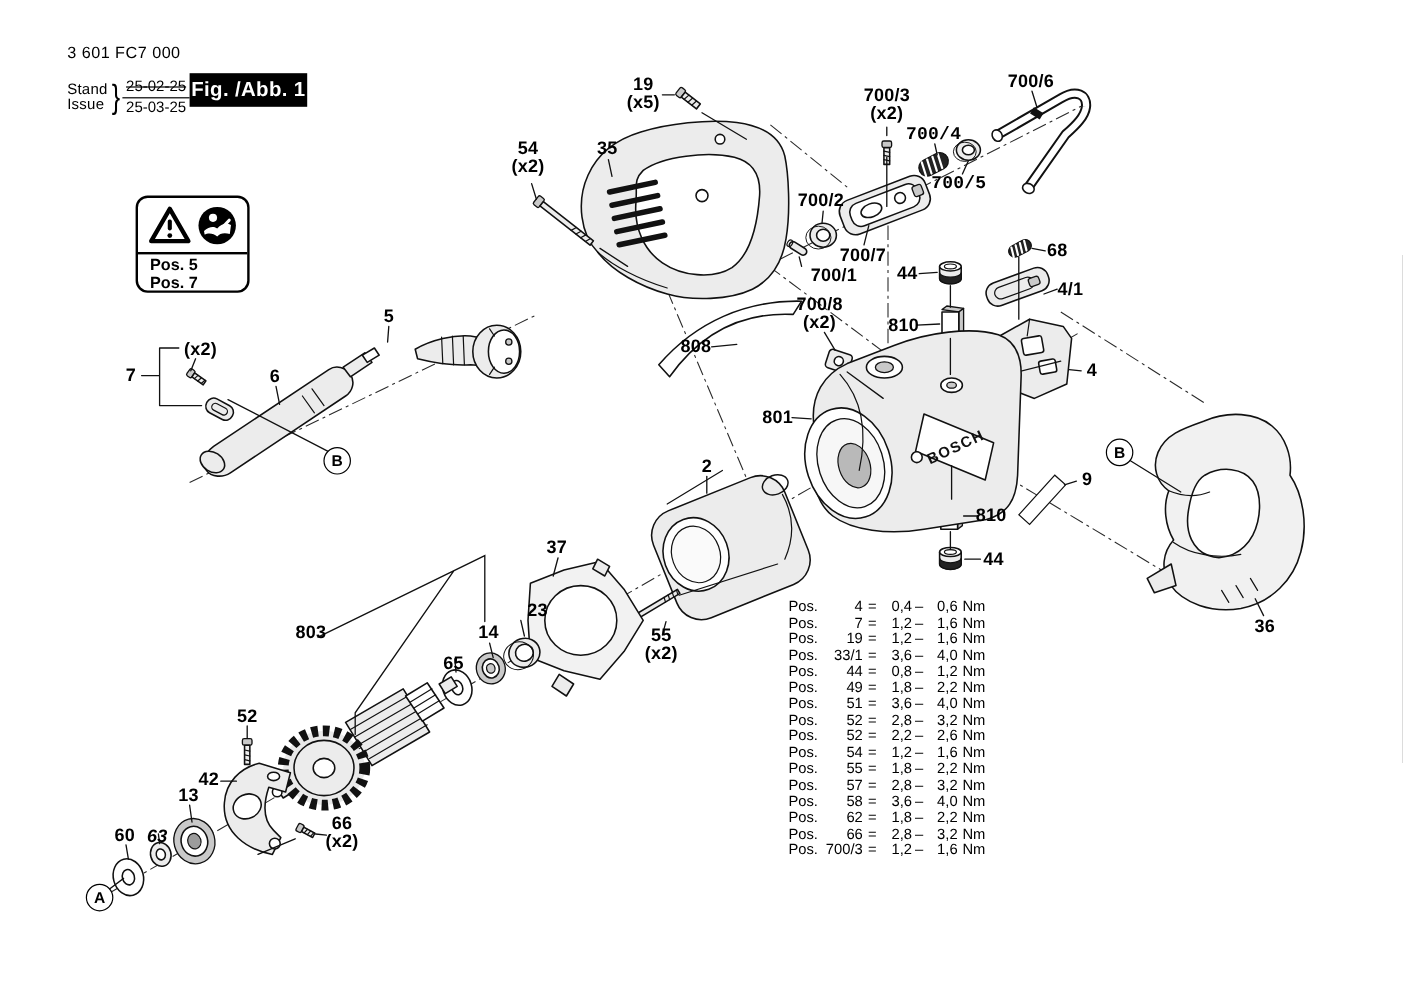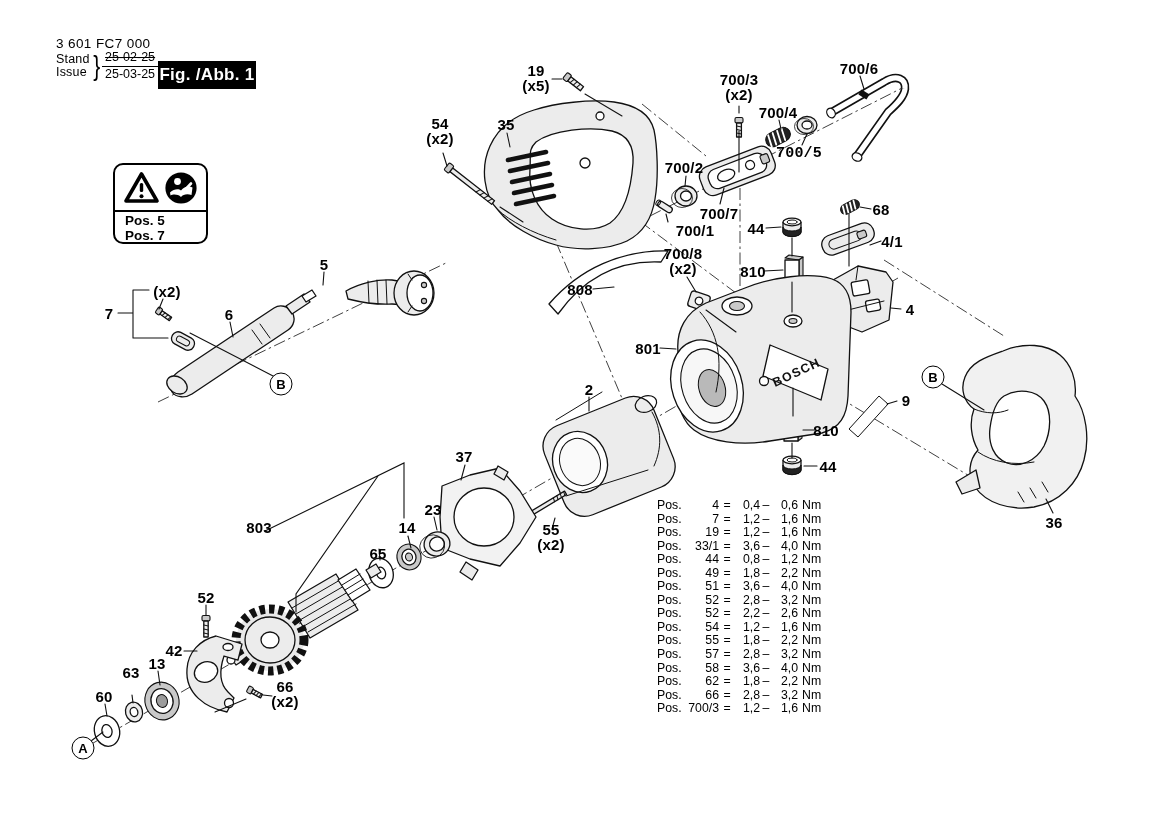--- a/index.html
+++ b/index.html
@@ -16,21 +16,21 @@
   .vent{stroke:#111;stroke-width:4.6;stroke-linecap:round}
   .wstripe{stroke:#fff;stroke-width:1.8;stroke-linecap:round}
 
   .callout{position:absolute;transform:translate(-50%,-50%);text-align:center;font-weight:bold;
            font-size:15px;line-height:15px;white-space:nowrap;letter-spacing:.2px;z-index:5}
   .marker{position:absolute;width:21px;height:21px;border:1.8px solid #000;border-radius:50%;
           transform:translate(-50%,-50%);font-weight:bold;font-size:13px;display:flex;
           align-items:center;justify-content:center;background:#fff;z-index:5}
 
   .docmeta{position:absolute;left:56px;top:36px}
-  .docmeta .pn{font-size:13.5px;letter-spacing:.4px;margin-bottom:0}
+  .docmeta .pn{font-size:13.5px;letter-spacing:.4px;margin-bottom:15px}
   .standrow{display:flex;align-items:center;font-size:12.5px;line-height:13.5px}
   .standlbls div{letter-spacing:.2px}
   .brace{font-size:28px;font-weight:400;margin:0 1px 0 2px;transform:scaleX(.75)}
   .dates{font-size:12.5px}
   .dates .old{text-decoration:line-through;padding:0 3px 1px 3px}
   .dates .new{border-top:1.3px solid #000;padding:1px 3px 0 3px}
 
   .figbox{position:absolute;left:158px;top:61px;width:98px;height:28px;background:#000;color:#fff;
           font-weight:bold;font-size:17px;display:flex;align-items:center;justify-content:center;
           letter-spacing:.3px}
@@ -573,21 +573,21 @@
       <div>54</div>
       <div>(x2)</div>
     </div>
     <div class="callout" style="left: 506px; top: 124px;">
       <div>35</div>
     </div>
     <div class="callout" style="left: 739px; top: 87px;">
       <div>700/3</div>
       <div>(x2)</div>
     </div>
-    <div class="callout" style="left: 778px; top: 112px;">
+    <div class="callout" style="left: 778px; top: 112px; font-family: Liberation Mono, monospace;">
       <div>700/4</div>
     </div>
     <div class="callout" style="left: 859px; top: 68px;">
       <div>700/6</div>
     </div>
     <div class="callout" style="left: 799px; top: 153px; font-family: Liberation Mono, monospace;">
       <div>700/5</div>
     </div>
     <div class="callout" style="left: 684px; top: 167px;">
       <div>700/2</div>
@@ -643,21 +643,21 @@
     </div>
     <div class="callout" style="left: 109px; top: 313px;">
       <div>7</div>
     </div>
     <div class="callout" style="left: 167px; top: 291px;">
       <div>(x2)</div>
     </div>
     <div class="callout" style="left: 464px; top: 456px;">
       <div>37</div>
     </div>
-    <div class="callout" style="left: 433px; top: 509px;">
+    <div class="callout" style="left: 448px; top: 509px;">
       <div>23</div>
     </div>
     <div class="callout" style="left: 551px; top: 537px;">
       <div>55</div>
       <div>(x2)</div>
     </div>
     <div class="callout" style="left: 259px; top: 527px;">
       <div>803</div>
     </div>
     <div class="callout" style="left: 378px; top: 541px; margin-top: 12px;">
@@ -668,21 +668,21 @@
     </div>
     <div class="callout" style="left: 206px; top: 597px;">
       <div>52</div>
     </div>
     <div class="callout" style="left: 174px; top: 650px; text-align: center;">
       <div>42</div>
     </div>
     <div class="callout" style="left: 157px; top: 663px;">
       <div>13</div>
     </div>
-    <div class="callout" style="left: 131px; top: 672px;">
+    <div class="callout" style="left: 131px; top: 697px; font-style: italic;">
       <div>63</div>
     </div>
     <div class="callout" style="left: 104px; top: 696px;">
       <div>60</div>
     </div>
     <div class="callout" style="left: 285px; top: 694px;">
       <div>66</div>
       <div>(x2)</div>
     </div>
     <div class="callout" style="left: 1054px; top: 522px;">

